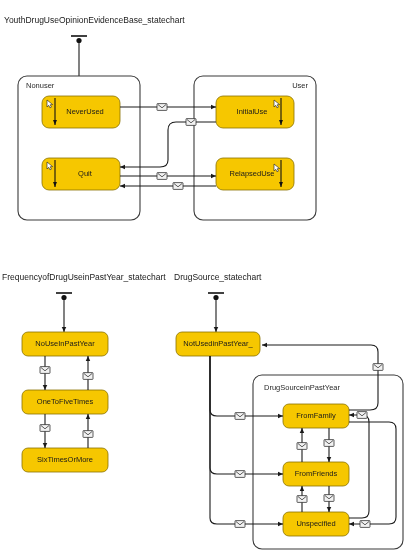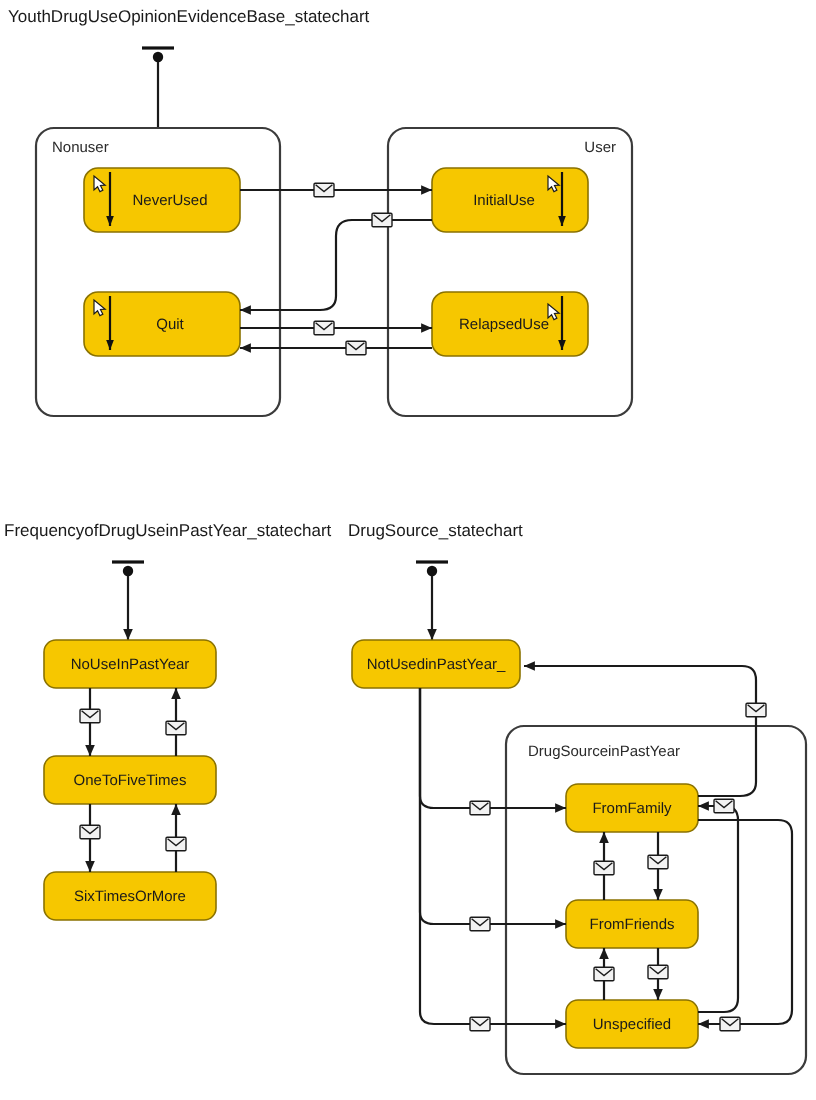--- a/index.html
+++ b/index.html
@@ -4,21 +4,21 @@
 <title>Statechart Diagrams</title>
 <style>
   html,body{margin:0;padding:0;}
   body{
     width:408px;height:550px;
     background:#ffffff;
     font-family:"Liberation Sans", sans-serif;
     overflow:hidden;
     position:relative;
   }
-  #root{position:absolute;left:0;top:0;width:408px;height:402px;}
+  #root{position:absolute;left:0;top:12px;width:408px;height:402px;}
   svg#canvas{position:absolute;left:0;top:0;width:408px;height:550px;display:block;}
 
   .chart-title{
     font-size:8.5px;
     fill:#1a1a1a;
     font-family:"Liberation Sans", sans-serif;
   }
   .region-label{
     font-size:7.5px;
     fill:#2a2a2a;

